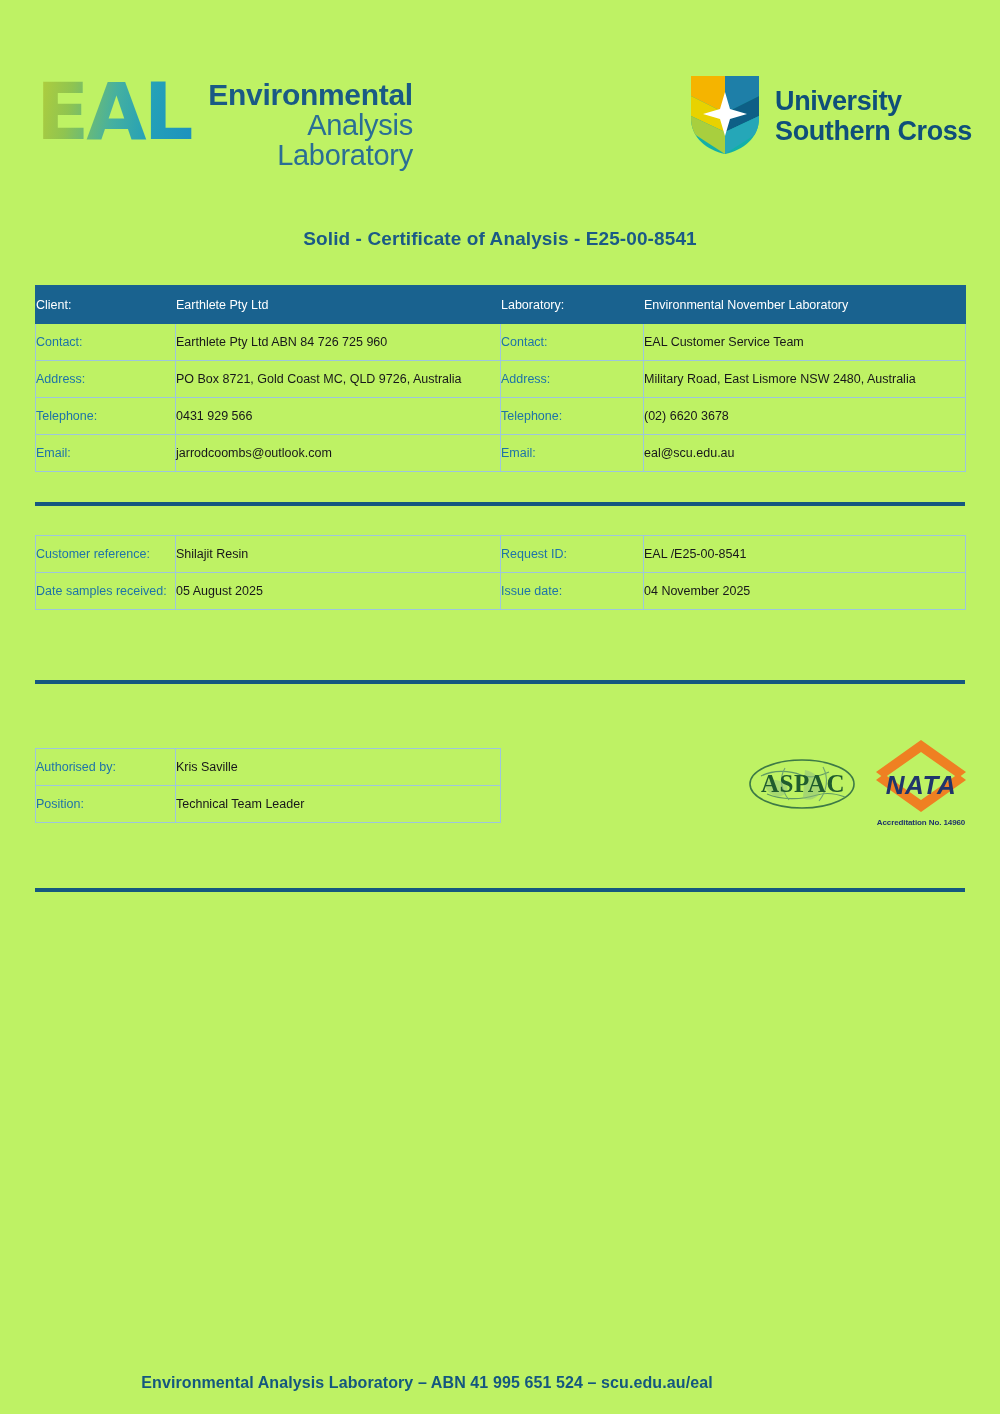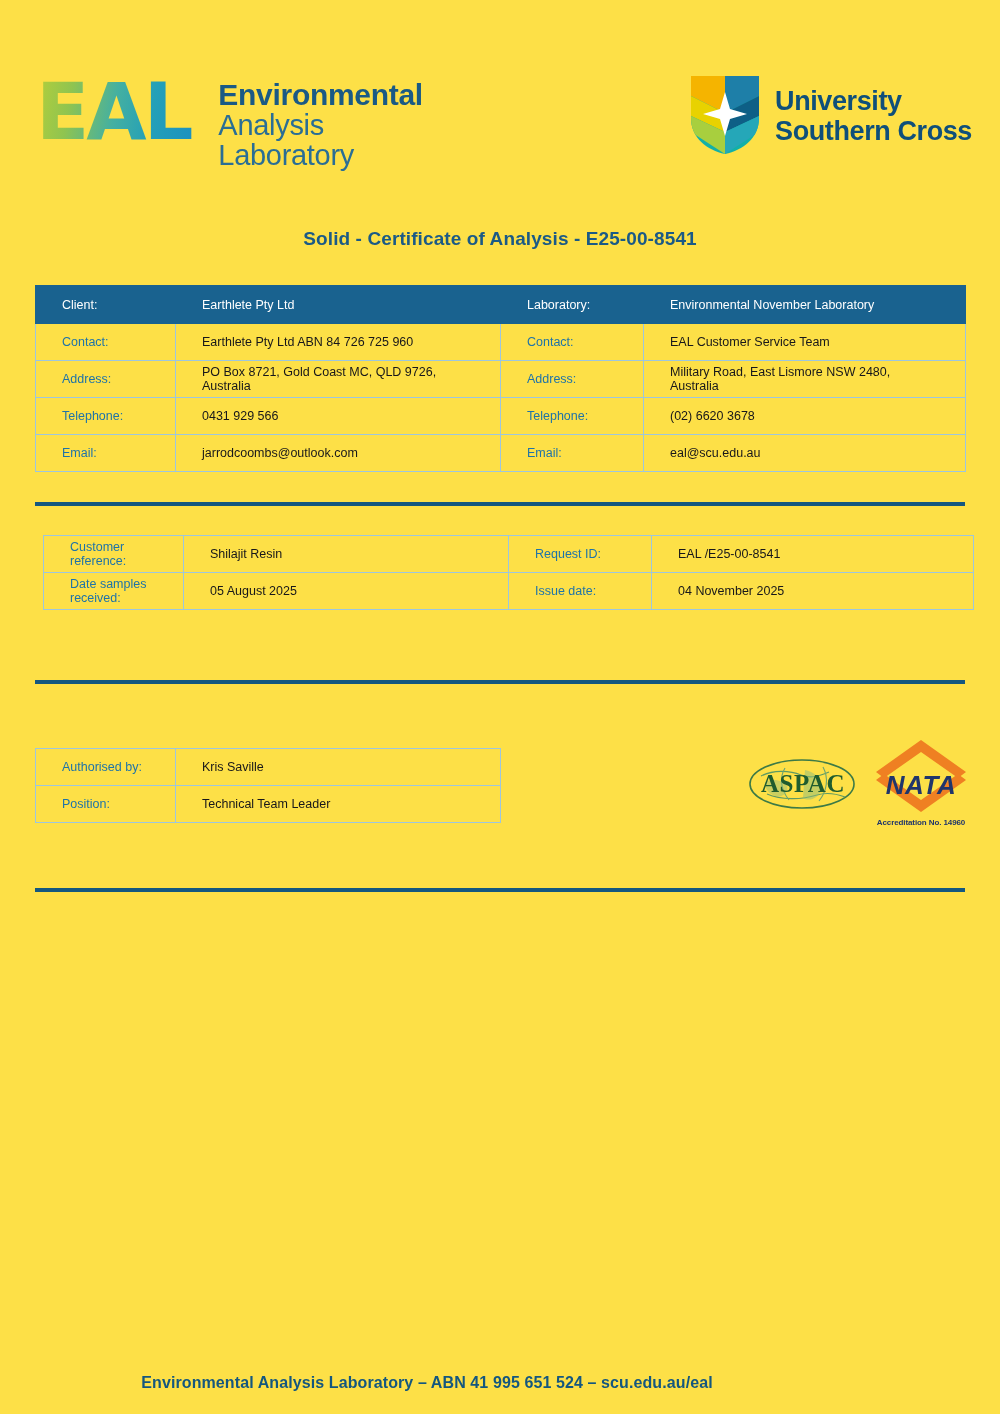--- a/index.html
+++ b/index.html
@@ -9,21 +9,21 @@
   }
   body {
     font-family: "Liberation Sans", sans-serif;
     color: #1a1a1a;
   }
   .page {
     position: relative;
     width: 1000px;
     height: 1414px;
     margin: 0 auto;
-    background: #fde047;
+    background: #bef264;
     overflow: hidden;
   }
 
   
   .header {
     position: absolute;
     top: 62px;
     left: 0;
     width: 1000px;
     height: 110px;
@@ -41,24 +41,25 @@
     letter-spacing: -3px;
     line-height: 0.98;
     background: linear-gradient(100deg, #b5cf3a 0%, #8fc450 22%, #45b0a0 48%, #24a0b8 70%, #1b8fc0 100%);
     -webkit-background-clip: text;
     background-clip: text;
     color: transparent;
     font-family: "DejaVu Sans", sans-serif;
     padding-right: 8px;
   }
   .eal-words {
-    margin-left: 20px;
+    margin-left: 10px;
     margin-top: 6px;
     color: #1d5f87;
     line-height: 1.03;
+    text-align: right;
   }
   .eal-words .w1 {
     font-size: 30px;
     font-weight: bold;
     color: #1a5a85;
     letter-spacing: -0.3px;
   }
   .eal-words .w2, .eal-words .w3 {
     font-size: 29px;
     font-weight: normal;
@@ -98,21 +99,21 @@
 
   
   .tbl {
     position: absolute;
     border-collapse: collapse;
     table-layout: fixed;
   }
   .tbl td {
     border: 1px solid #9dc6dd;
     font-size: 12.5px;
-    padding: 0 26px;
+    padding: 0 0;
     height: 36px;
     vertical-align: middle;
     color: #17171a;
   }
   .tbl td.lbl {
     color: #1e73a8;
   }
   .tbl tr.hdr td {
     background: #19628f;
     color: #ffffff;
@@ -122,21 +123,21 @@
   .tbl tr.hdr td.lbl { color: #ffffff; }
 
   
   #contacts-table { top: 285px; left: 35px; width: 930px; }
   #contacts-table col.c1 { width: 140px; }
   #contacts-table col.c2 { width: 325px; }
   #contacts-table col.c3 { width: 143px; }
   #contacts-table col.c4 { width: 322px; }
 
   
-  #reference-table { top: 535px; left: 43px; width: 930px; }
+  #reference-table { top: 535px; left: 35px; width: 930px; }
   #reference-table col.c1 { width: 140px; }
   #reference-table col.c2 { width: 325px; }
   #reference-table col.c3 { width: 143px; }
   #reference-table col.c4 { width: 322px; }
 
   
   #authorisation-table { top: 748px; left: 35px; width: 465px; }
   #authorisation-table col.c1 { width: 140px; }
   #authorisation-table col.c2 { width: 325px; }
 

